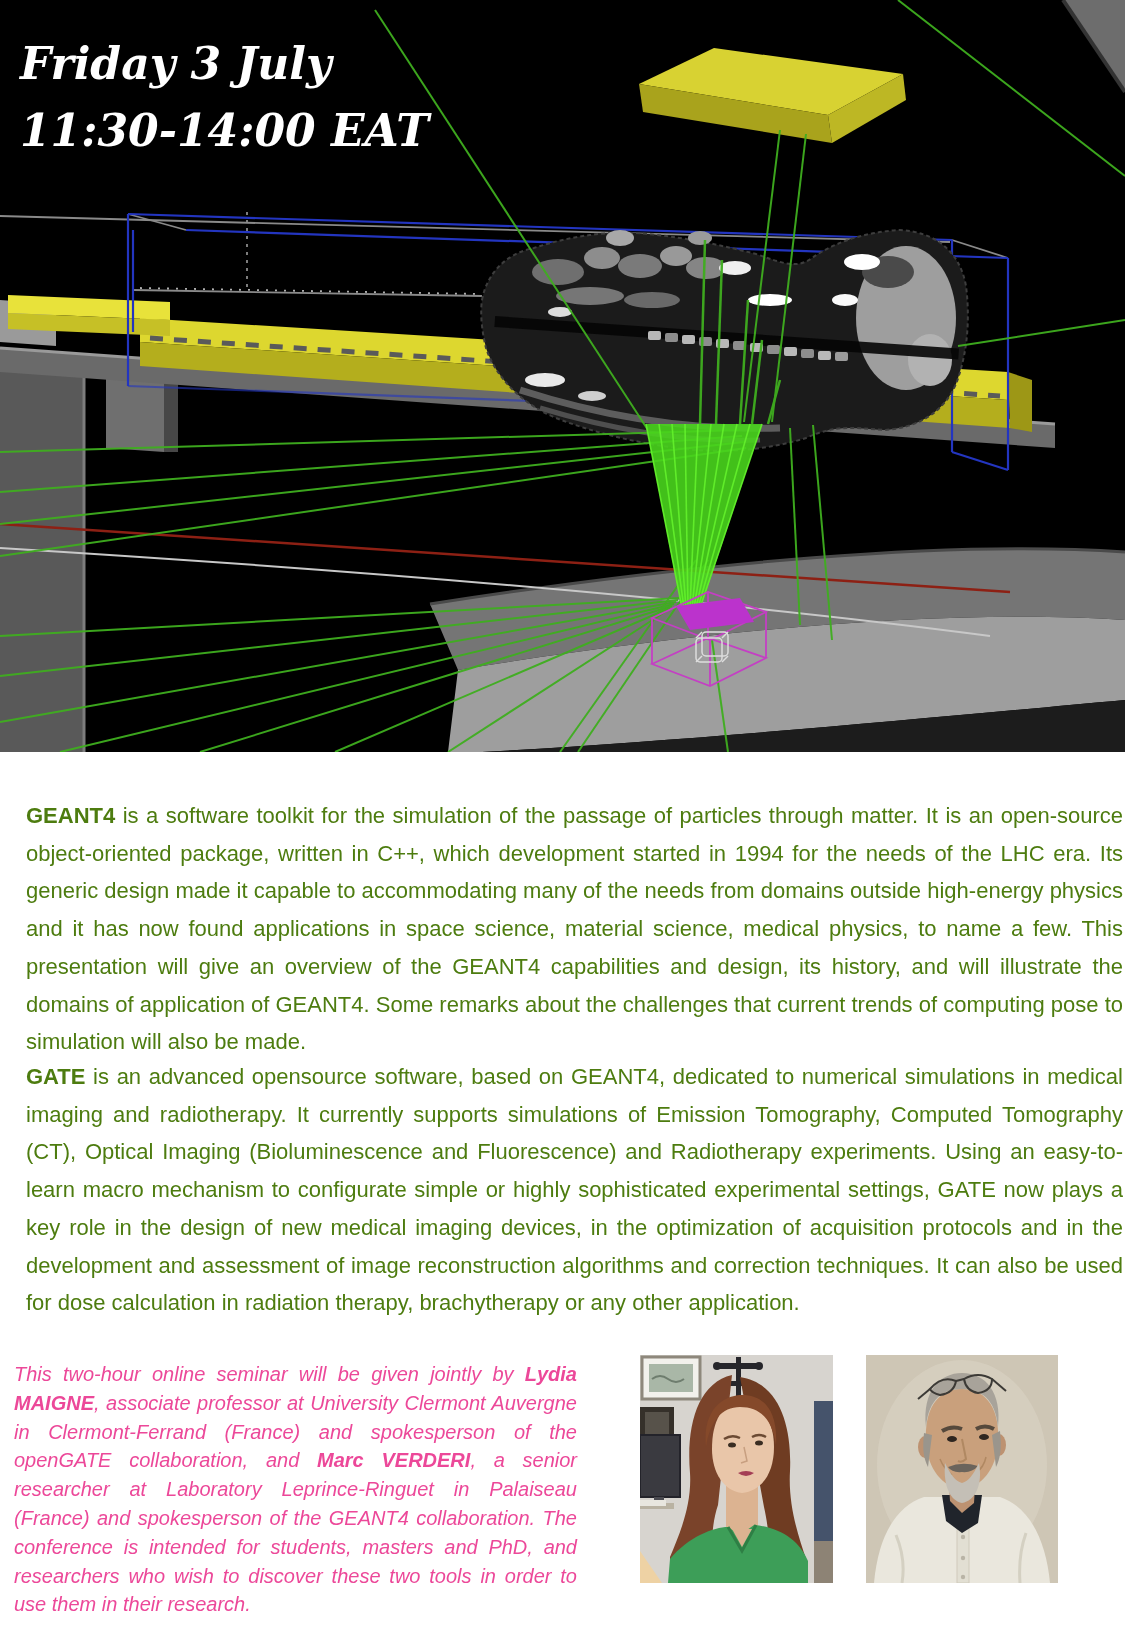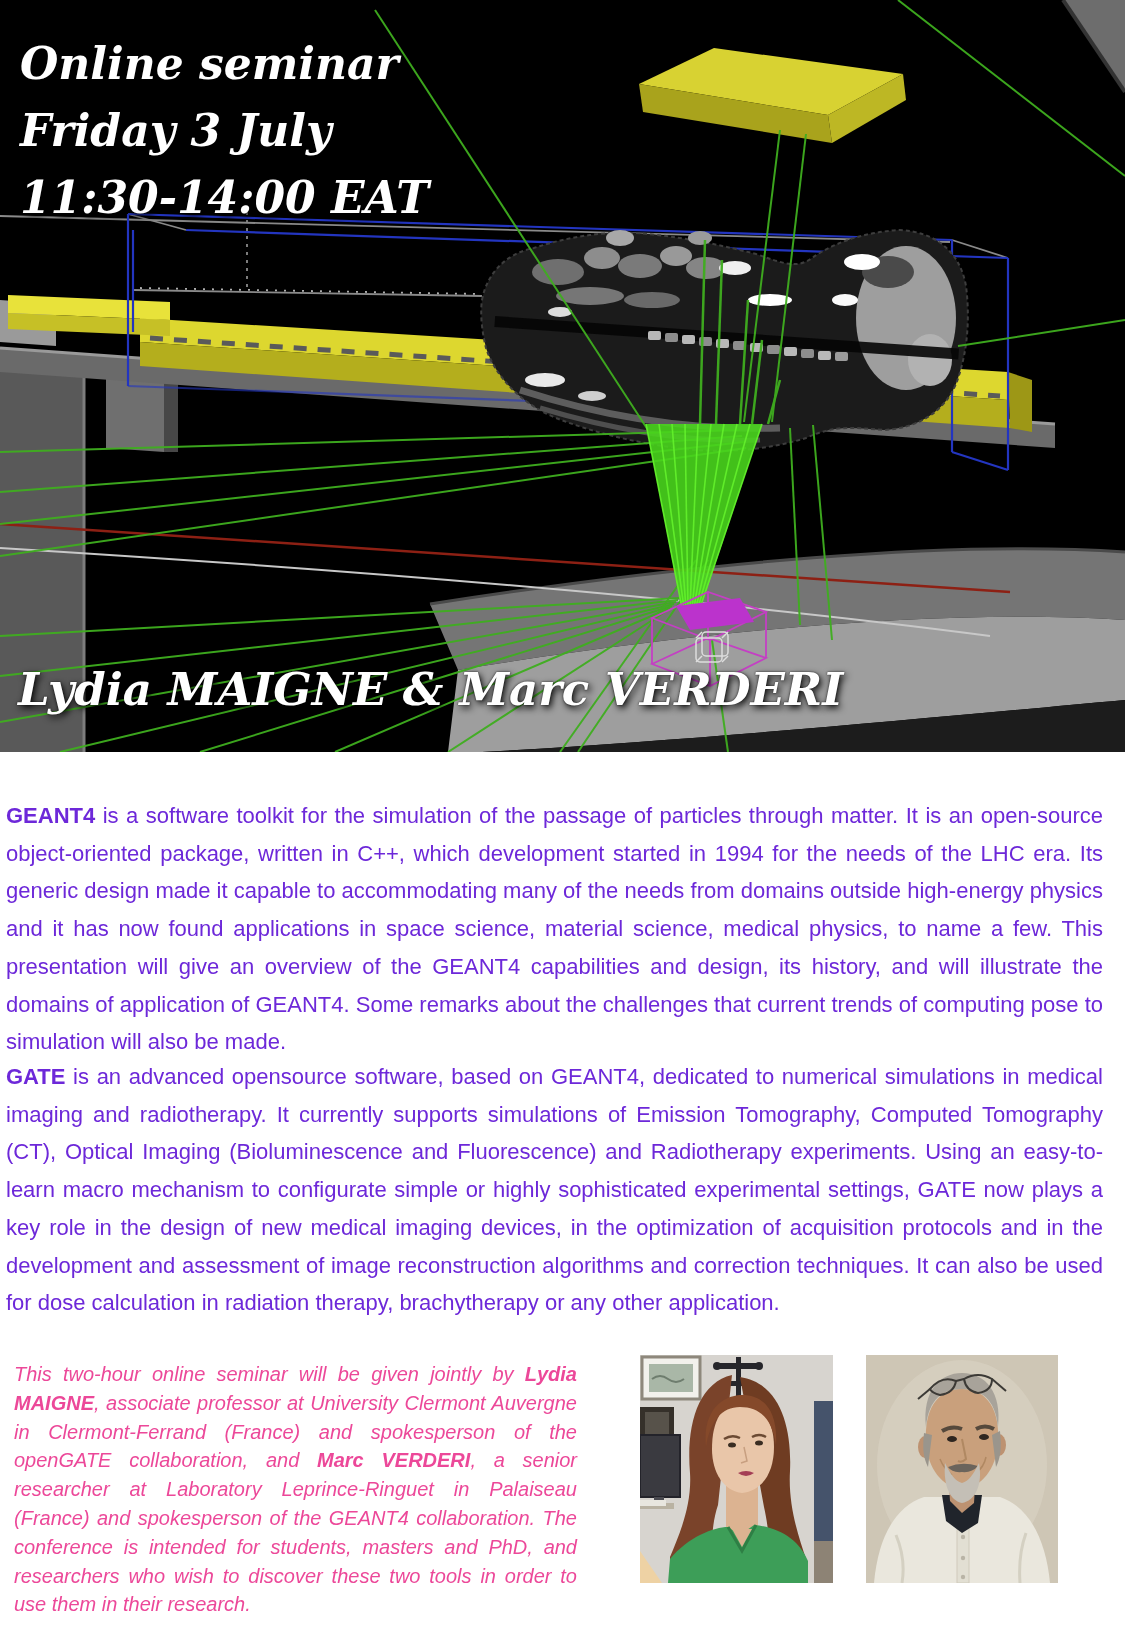--- a/index.html
+++ b/index.html
@@ -9,21 +9,21 @@
   .hero{position:absolute;left:0;top:0;width:1125px;height:752px;background:#000;}
   .hero svg{position:absolute;left:0;top:0;}
   .hero-text{position:absolute;color:#fff;font-family:"DejaVu Serif",serif;
              font-style:italic;font-weight:bold;
              text-shadow:2px 3px 7px rgba(0,0,0,.95),0 0 2px rgba(0,0,0,.8);
              white-space:nowrap;z-index:5;}
   .date-block{left:20px;top:30px;font-size:44px;line-height:67px;}
   .title-block{left:14px;top:470px;font-size:40px;line-height:45.5px;letter-spacing:-.5px;}
   .speakers-line{left:18px;top:663px;font-size:45px;}
   
-  .copy{position:absolute;left:6px;width:1097px;color:#6d28d9;
+  .copy{position:absolute;left:26px;width:1097px;color:#4d7c0f;
         font-size:22px;line-height:37.7px;text-align:justify;}
   .copy b{font-weight:bold;}
   #geant4-paragraph{top:775px;}
   #gate-paragraph{top:1036px;}
   .about{position:absolute;left:14px;top:1340px;width:563px;color:#ec4899;
          font-style:italic;font-size:20px;line-height:28.8px;text-align:justify;}
   .about b{font-weight:bold;}
   
   .photo{position:absolute;top:1355px;}
   #photo-lydia{left:640px;width:193px;height:228px;}
@@ -206,25 +206,23 @@
           <rect x="702" y="632" width="26" height="24" rx="4"></rect>
           <line x1="696" y1="638" x2="702" y2="632"></line>
           <line x1="722" y1="638" x2="728" y2="632"></line>
           <line x1="696" y1="662" x2="702" y2="656"></line>
           <line x1="722" y1="662" x2="728" y2="656"></line>
         </g>
       </g>
     </svg>
 
     <div class="hero-text date-block">
-      <div>Online seminar</div>
       <div>Friday 3 July</div>
       <div>11:30-14:00 EAT</div>
     </div>
-    <div class="hero-text speakers-line">Lydia MAIGNE &amp; Marc VERDERI</div>
   </div>
 
   <p class="copy" id="geant4-paragraph"><b>GEANT4</b><span> is a software toolkit for the simulation of the passage of particles through matter. It is an open-source object-oriented package, written in C++, which development started in 1994 for the needs of the LHC era. Its generic design made it capable to accommodating many of the needs from domains outside high-energy physics and it has now found applications in space science, material science, medical physics, to name a few. This presentation will give an overview of the GEANT4 capabilities and design, its history, and will illustrate the domains of application of GEANT4. Some remarks about the challenges that current trends of computing pose to simulation will also be made.</span></p>
 
   <p class="copy" id="gate-paragraph"><b>GATE</b><span> is an advanced opensource software, based on GEANT4, dedicated to numerical simulations in medical imaging and radiotherapy. It currently supports simulations of Emission Tomography, Computed Tomography (CT), Optical Imaging (Bioluminescence and Fluorescence) and Radiotherapy experiments. Using an easy-to-learn macro mechanism to configurate simple or highly sophisticated experimental settings, GATE now plays a key role in the design of new medical imaging devices, in the optimization of acquisition protocols and in the development and assessment of image reconstruction algorithms and correction techniques. It can also be used for dose calculation in radiation therapy, brachytherapy or any other application.</span></p>
 
   <p class="about"><span>This two-hour online seminar will be given jointly by </span><b>Lydia MAIGNE</b><span>, associate professor at University Clermont Auvergne in Clermont-Ferrand (France) and spokesperson of the openGATE collaboration, and </span><b>Marc VERDERI</b><span>, a senior researcher at Laboratory Leprince-Ringuet in Palaiseau (France) and spokesperson of the GEANT4 collaboration. The conference is intended for students, masters and PhD, and researchers who wish to discover these two tools in order to use them in their research.</span></p>
 
   <div class="photo" id="photo-lydia">
     <svg width="193" height="228" viewBox="0 0 193 228">

